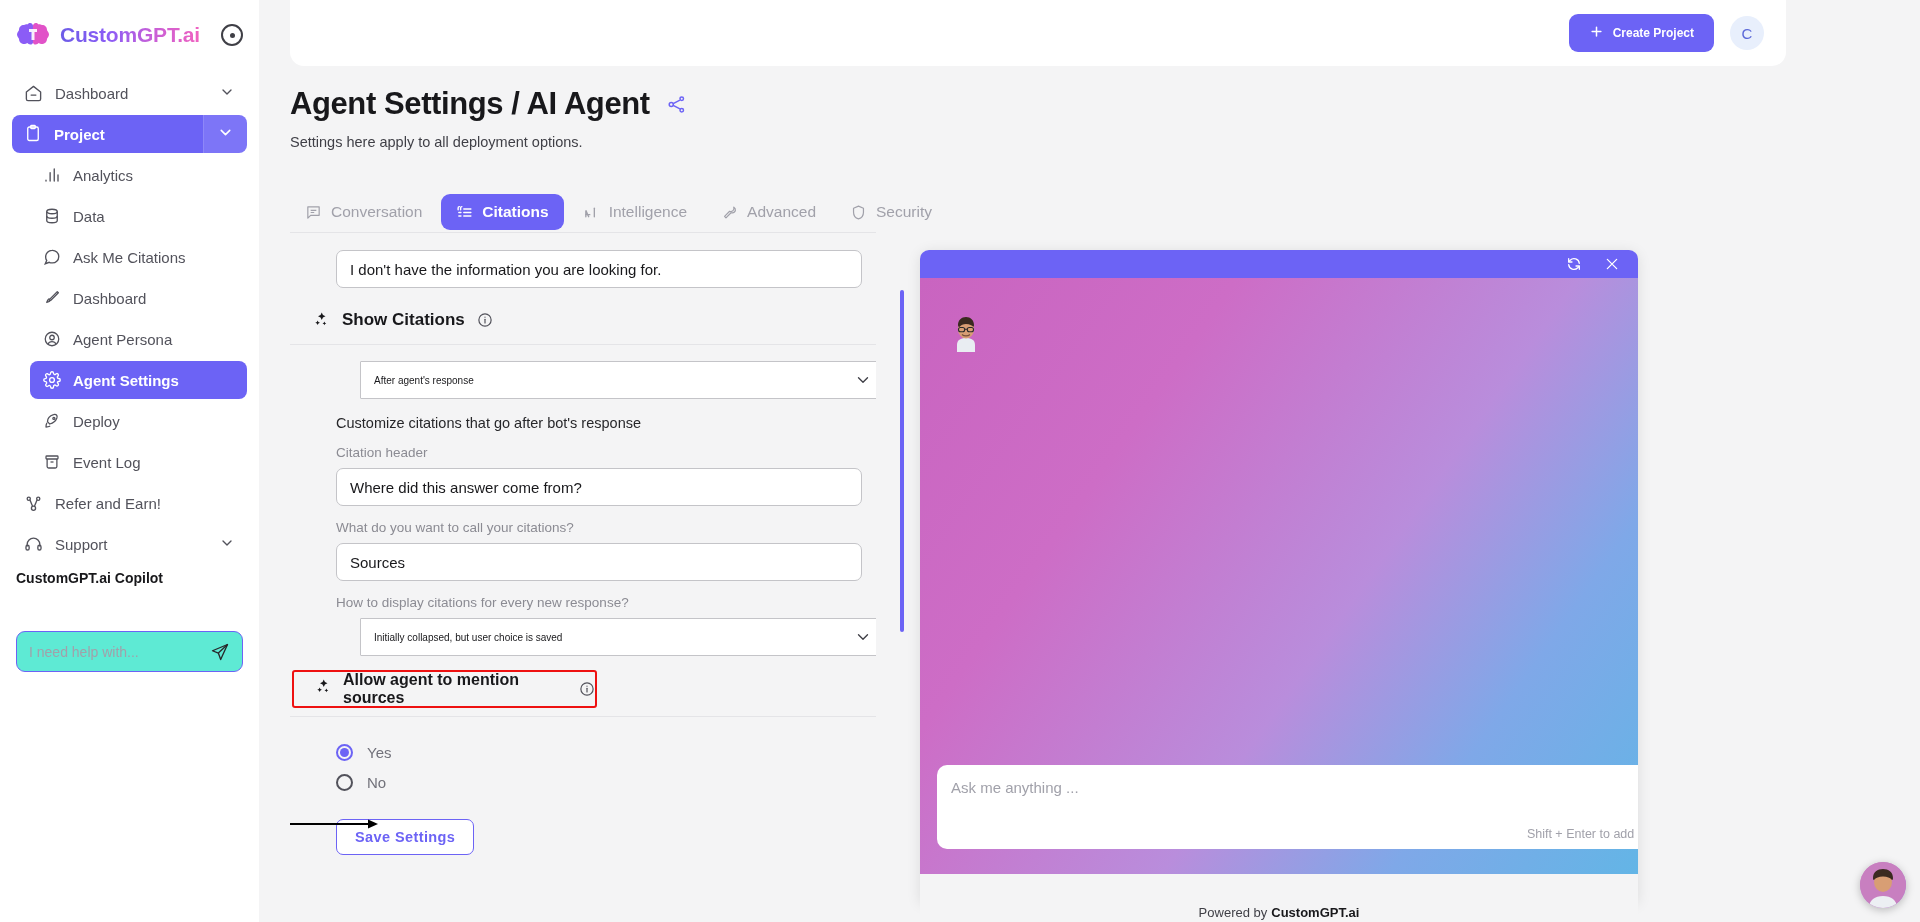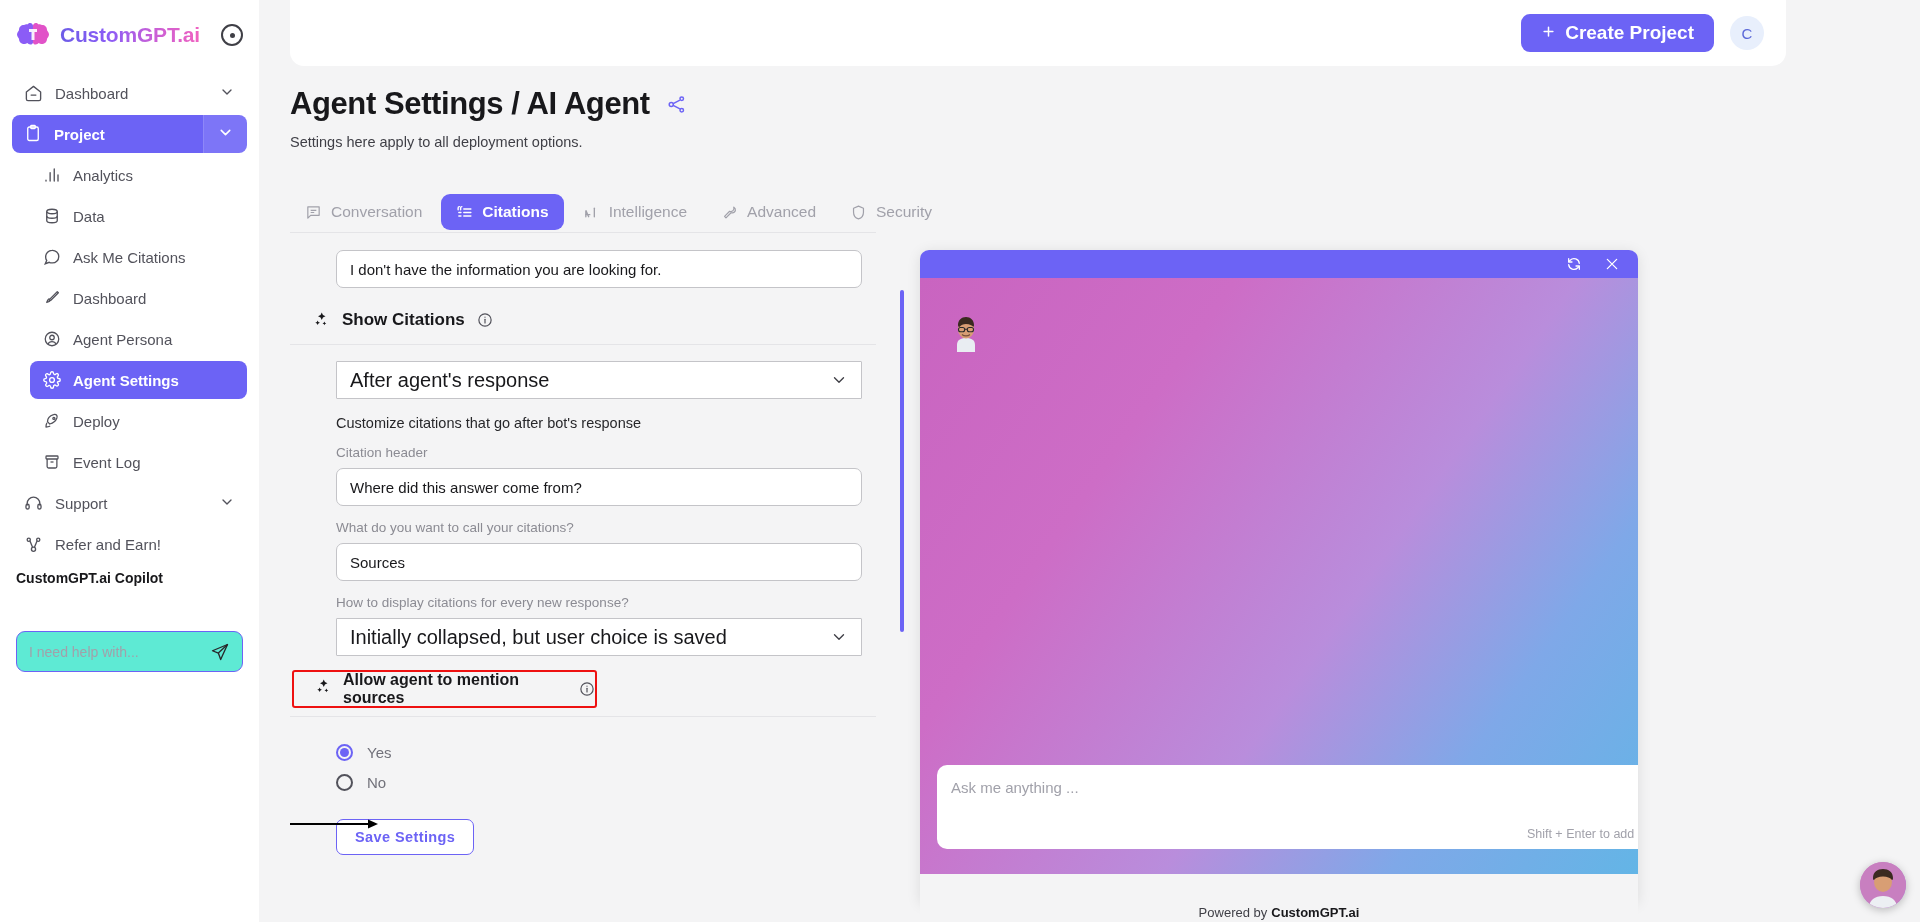--- a/index.html
+++ b/index.html
@@ -88,21 +88,21 @@
     background: #f4f4f5; overflow: hidden;
   }
   .topbar {
     position: absolute; top: 0; left: 31px; width: 1496px; height: 66px;
     background: #fff; border-radius: 0 0 14px 14px;
     display: flex; align-items: center; justify-content: flex-end;
     padding-right: 22px; gap: 16px;
   }
   .create-btn {
     background: #6c63f5; color: #fff; border: none; border-radius: 9px;
-    height: 38px; padding: 0 20px; font-size: 19px; font-weight: bold;
+    height: 38px; padding: 0 20px; font-size: 12px; font-weight: bold;
     font-family: "Liberation Sans", sans-serif;
     display: flex; align-items: center; gap: 9px; cursor: pointer;
   }
   .avatar {
     width: 34px; height: 34px; border-radius: 50%; background: #e8effc;
     color: #5b68d8; font-size: 15px; display: flex; align-items: center; justify-content: center;
     cursor: pointer;
   }
 
   .page-head { position: absolute; top: 86px; left: 31px; }
@@ -135,24 +135,24 @@
     display: flex; align-items: center; padding: 16px 13px;
     font-size: 15px; color: #18181b;
   }
   .sec-head {
     display: flex; align-items: center; gap: 12px;
     margin: 22px 0 0 22px; font-size: 17px; font-weight: bold; color: #18181b;
   }
   .sec-head .spark { color: #18181b; display: flex; }
   .info-ico { color: #52525b; display: flex; cursor: pointer; }
   .select-box {
-    width: 526px; height: 38px; margin-left: 46px; margin-top: 16px;
+    width: 526px; height: 38px; margin-left: 70px; margin-top: 16px;
     background: #fff; border: 1px solid #c4c4c8; border-radius: 1px;
     display: flex; align-items: center; padding: 0 13px;
-    font-size: 20px; color: #18181b; cursor: pointer;
+    font-size: 10px; color: #18181b; cursor: pointer;
   }
   .select-box .chev { margin-left: auto; color: #3f3f46; display:flex; }
   .helper { margin-left: 46px; margin-top: 16px; font-size: 14.5px; color: #27272a; }
   .sublabel { margin-left: 46px; margin-top: 14px; font-size: 13.5px; color: #8b8b93; }
   .highlight-box {
     margin-left: 2px; margin-top: 14px; width: 305px; height: 38px;
     border: 2px solid #ee1111; border-radius: 3px;
     display: flex; align-items: center; gap: 11px; padding-left: 20px;
     font-size: 16px; font-weight: bold; color: #18181b;
   }
@@ -355,45 +355,45 @@
               <rect x="4" y="4" width="16" height="4" rx="1"></rect>
               <path d="M5.5 8v10a2 2 0 0 0 2 2h9a2 2 0 0 0 2-2V8"></path>
               <path d="M10 12h4"></path>
             </svg>
         </span>
         <span>Event Log</span>
       </div>
 
       <div class="nav-row">
         <span class="ico">
-          <svg width="19" height="19" viewBox="0 0 24 24" fill="none" stroke="currentColor" stroke-width="1.7" stroke-linecap="round">
-              <path d="M4 14v-2a8 8 0 0 1 16 0v2"></path>
-              <rect x="2.5" y="13" width="4" height="6" rx="2"></rect>
-              <rect x="17.5" y="13" width="4" height="6" rx="2"></rect>
-            </svg>
-        </span>
-        <span>Support</span>
-        <span class="chev">
-          <svg width="16" height="16" viewBox="0 0 24 24" fill="none" stroke="currentColor" stroke-width="2" stroke-linecap="round" stroke-linejoin="round">
-              <polyline points="6 9 12 15 18 9"></polyline>
-            </svg>
-        </span>
-      </div>
-
-      <div class="nav-row">
-        <span class="ico">
           <svg width="19" height="19" viewBox="0 0 24 24" fill="none" stroke="currentColor" stroke-width="1.7">
               <circle cx="6" cy="6" r="2"></circle>
               <circle cx="18" cy="6" r="2"></circle>
               <circle cx="12" cy="18" r="2.6"></circle>
               <path d="M7.4 7.4l3.4 8"></path>
               <path d="M16.6 7.4l-3.4 8"></path>
             </svg>
         </span>
         <span>Refer and Earn!</span>
+      </div>
+
+      <div class="nav-row">
+        <span class="ico">
+          <svg width="19" height="19" viewBox="0 0 24 24" fill="none" stroke="currentColor" stroke-width="1.7" stroke-linecap="round">
+              <path d="M4 14v-2a8 8 0 0 1 16 0v2"></path>
+              <rect x="2.5" y="13" width="4" height="6" rx="2"></rect>
+              <rect x="17.5" y="13" width="4" height="6" rx="2"></rect>
+            </svg>
+        </span>
+        <span>Support</span>
+        <span class="chev">
+          <svg width="16" height="16" viewBox="0 0 24 24" fill="none" stroke="currentColor" stroke-width="2" stroke-linecap="round" stroke-linejoin="round">
+              <polyline points="6 9 12 15 18 9"></polyline>
+            </svg>
+        </span>
       </div>
     </nav>
 
     <div class="copilot-wrap">
       <div class="copilot-title">CustomGPT.ai Copilot</div>
       <div class="copilot-box">
         <input placeholder="I need help with..." style="">
         <span class="send-ico">
           <svg width="20" height="20" viewBox="0 0 24 24" fill="none" stroke="currentColor" stroke-width="1.6" stroke-linejoin="round">
               <path d="M21 3L3 10.5l7 2.8L12.8 21z"></path>

